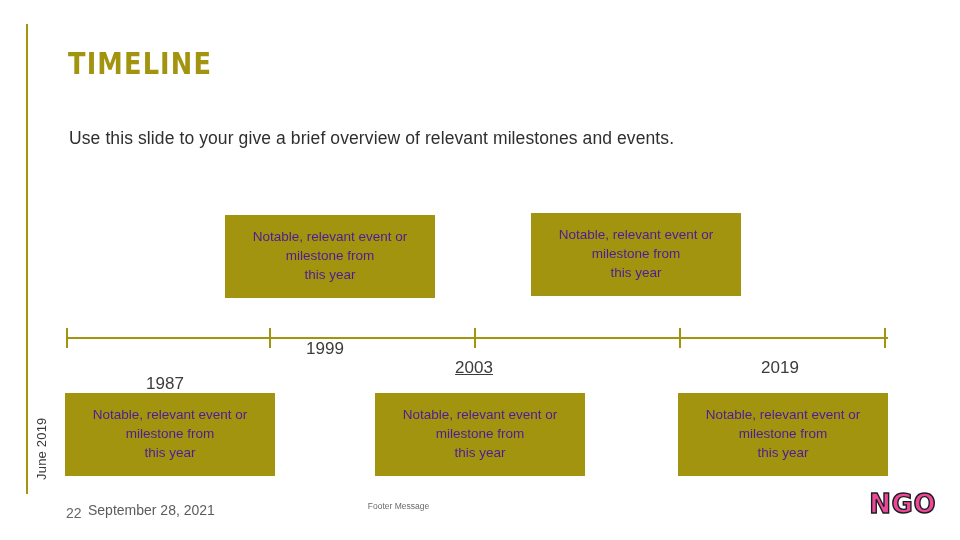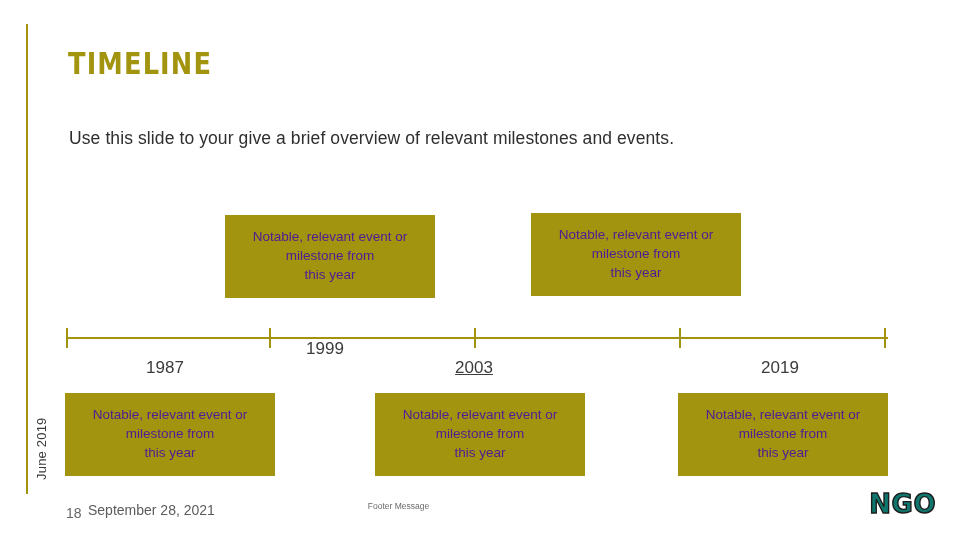--- a/index.html
+++ b/index.html
@@ -137,21 +137,21 @@
   }
 
   
   .logo {
     position: absolute;
     right: 24px;
     top: 489px;
     font-size: 26px;
     font-weight: bold;
     letter-spacing: 0.5px;
-    color: #0f766e;
+    color: #ec4899;
     -webkit-text-stroke: 1.4px #1c1c1c;
     font-family: "DejaVu Sans", sans-serif;
   }
 </style>
 </head>
 <body>
 
 <div class="slide">
 
   <div class="left-rule"></div>
@@ -163,21 +163,21 @@
   <div class="subtitle">Use this slide to your give a brief overview of relevant milestones and events.</div>
 
   <div class="axis">
     <div class="tick" style="left: 0px;"></div>
     <div class="tick" style="left: 203px;"></div>
     <div class="tick" style="left: 408px;"></div>
     <div class="tick" style="left: 613px;"></div>
     <div class="tick" style="left: 818px;"></div>
   </div>
 
-  <div class="year year-below" style="left: 105px;">1987</div>
+  <div class="year year-below" style="left: 105px; margin-top: 16px;">1987</div>
   <div class="year year-above" style="left: 265px;">1999</div>
   <div class="year year-below" style="left: 414px; text-decoration: underline;">2003</div>
   <div class="year year-below" style="left: 720px;">2019</div>
 
   <div class="event-box" style="left: 225px; top: 215px;">
     <span class="line">Notable, relevant event or</span>
     <span class="line">milestone from</span>
     <span class="line">this year</span>
   </div>
 
@@ -198,18 +198,18 @@
     <span class="line">milestone from</span>
     <span class="line">this year</span>
   </div>
 
   <div class="event-box" style="left: 678px; top: 393px;">
     <span class="line">Notable, relevant event or</span>
     <span class="line">milestone from</span>
     <span class="line">this year</span>
   </div>
 
-  <div class="page-number">18</div>
+  <div class="page-number">22</div>
   <div class="footer-date">September 28, 2021</div>
   <div class="footer-message">Footer Message</div>
   <div class="logo">NGO</div>
 
 </div>
 
 </body></html>

